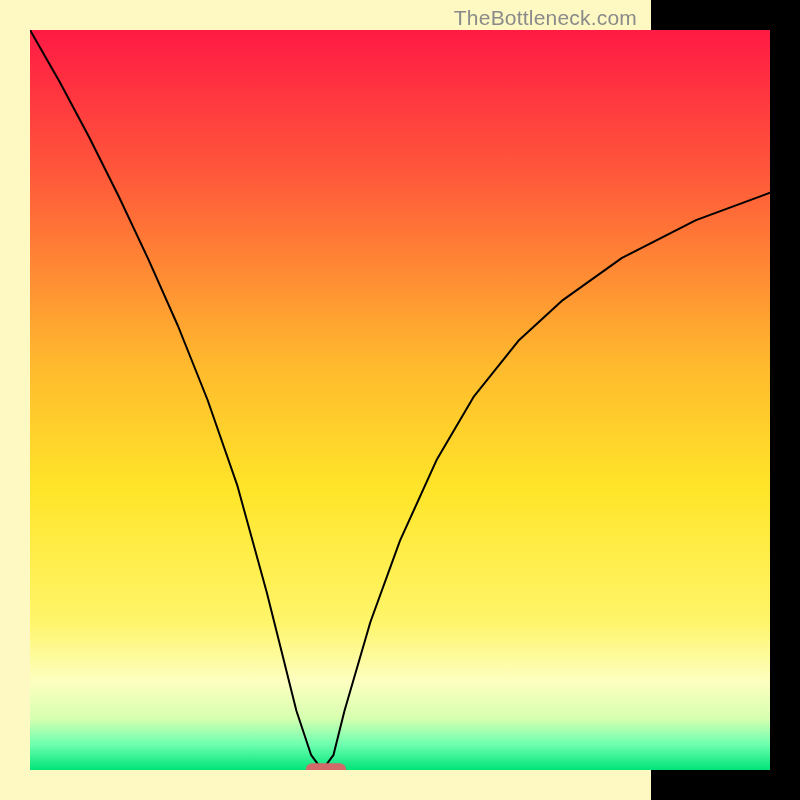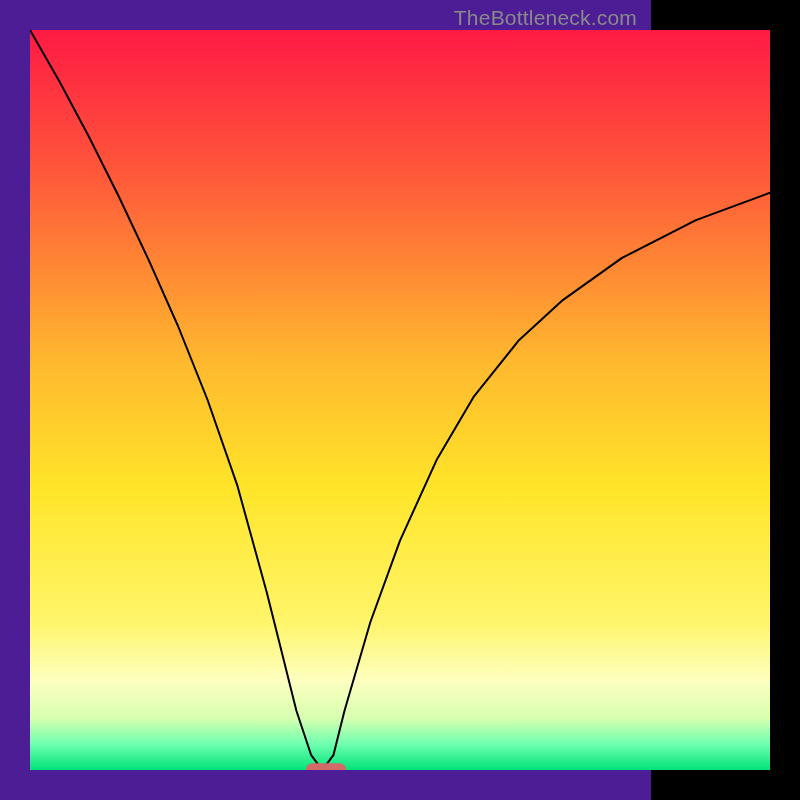--- a/index.html
+++ b/index.html
@@ -8,21 +8,21 @@
     width: 800px;
     height: 800px;
     overflow: hidden;
     background: #000;
     font-family: Arial, Helvetica, sans-serif;
   }
   .frame {
     position: absolute;
     left: 0; top: 0;
     width: 651px; height: 800px;
-    background: #4c1d95;
+    background: #fef9c3;
   }
   .plot-area {
     position: absolute;
     left: 30px;
     top: 30px;
     width: 740px;
     height: 740px;
     overflow: hidden;
   }
   .watermark {

